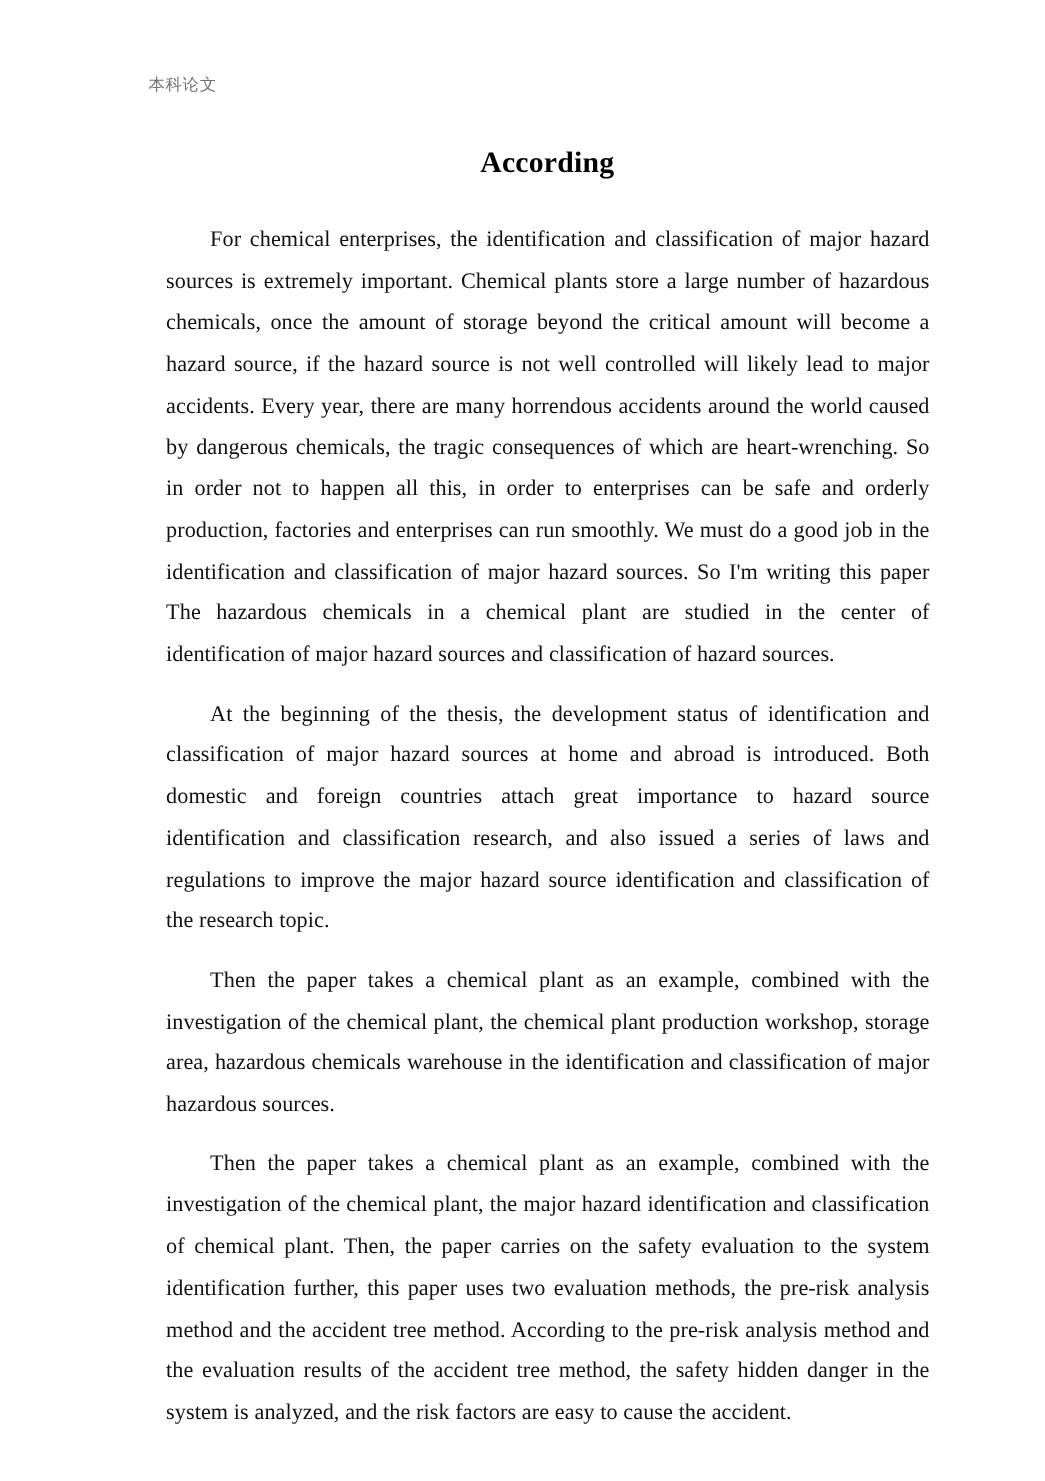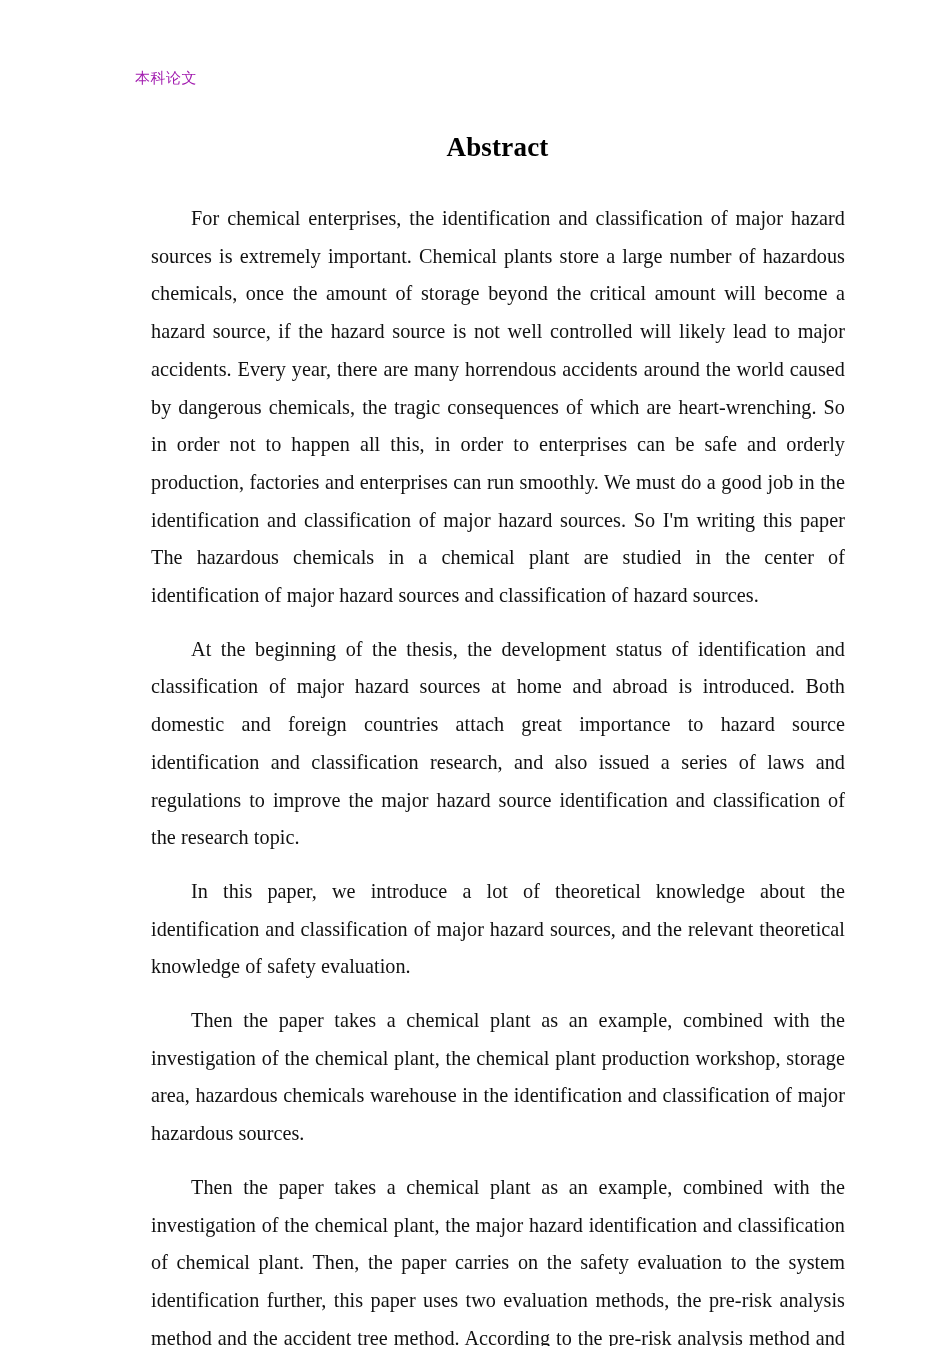--- a/index.html
+++ b/index.html
@@ -15,21 +15,21 @@
     overflow: hidden;
     font-family: "Liberation Serif", "DejaVu Serif", serif;
     color: #000000;
   }
   .running-header {
     position: absolute;
     left: 135px;
     top: 68px;
     font-size: 15px;
     line-height: 20px;
-    color: #a21caf;
+    color: #737373;
     letter-spacing: 0.5px;
     white-space: nowrap;
     text-align: center;
   }
   .doc-title {
     position: absolute;
     left: 135px;
     top: 130px;
     width: 725px;
     text-align: center;
@@ -60,23 +60,22 @@
     text-align-last: left;
   }
 </style>
 </head>
 <body>
 
 <div class="page">
 
   <div class="running-header">本科论文</div>
 
-  <div class="doc-title">Abstract</div>
+  <div class="doc-title">According</div>
 
   <div class="body-block">
     <p class="para">For chemical enterprises, the identification and classification of major hazard sources is extremely important. Chemical plants store a large number of hazardous chemicals, once the amount of storage beyond the critical amount will become a hazard source, if the hazard source is not well controlled will likely lead to major accidents. Every year, there are many horrendous accidents around the world caused by dangerous chemicals, the tragic consequences of which are heart-wrenching. So in order not to happen all this, in order to enterprises can be safe and orderly production, factories and enterprises can run smoothly. We must do a good job in the identification and classification of major hazard sources. So I'm writing this paper  The hazardous chemicals in a chemical plant are studied in the center of identification of major hazard sources and classification of hazard sources.</p>
     <p class="para">At the beginning of the thesis, the development status of identification and classification of major hazard sources at home and abroad is introduced. Both domestic and foreign countries attach great importance to hazard source identification and classification research, and also issued a series of laws and regulations to improve the major hazard source identification and classification of the research topic.</p>
-    <p class="para">In this paper, we introduce a lot of theoretical knowledge about the identification and classification of major hazard sources, and the relevant theoretical knowledge of safety evaluation.</p>
     <p class="para">Then the paper takes a chemical plant as an example, combined with the investigation of the chemical plant, the chemical plant production workshop, storage area, hazardous chemicals warehouse in the identification and classification of major hazardous sources.</p>
     <p class="para">Then the paper takes a chemical plant as an example, combined with the investigation of the chemical plant, the major hazard identification and classification of chemical plant. Then, the paper carries on the safety evaluation to the system identification further, this paper uses two evaluation methods, the pre-risk analysis method and the accident tree method. According to the pre-risk analysis method and the evaluation results of the accident tree method, the safety hidden danger in the system is analyzed, and the risk factors are easy to cause the accident.</p>
   </div>
 
 </div>
 
 </body></html>

